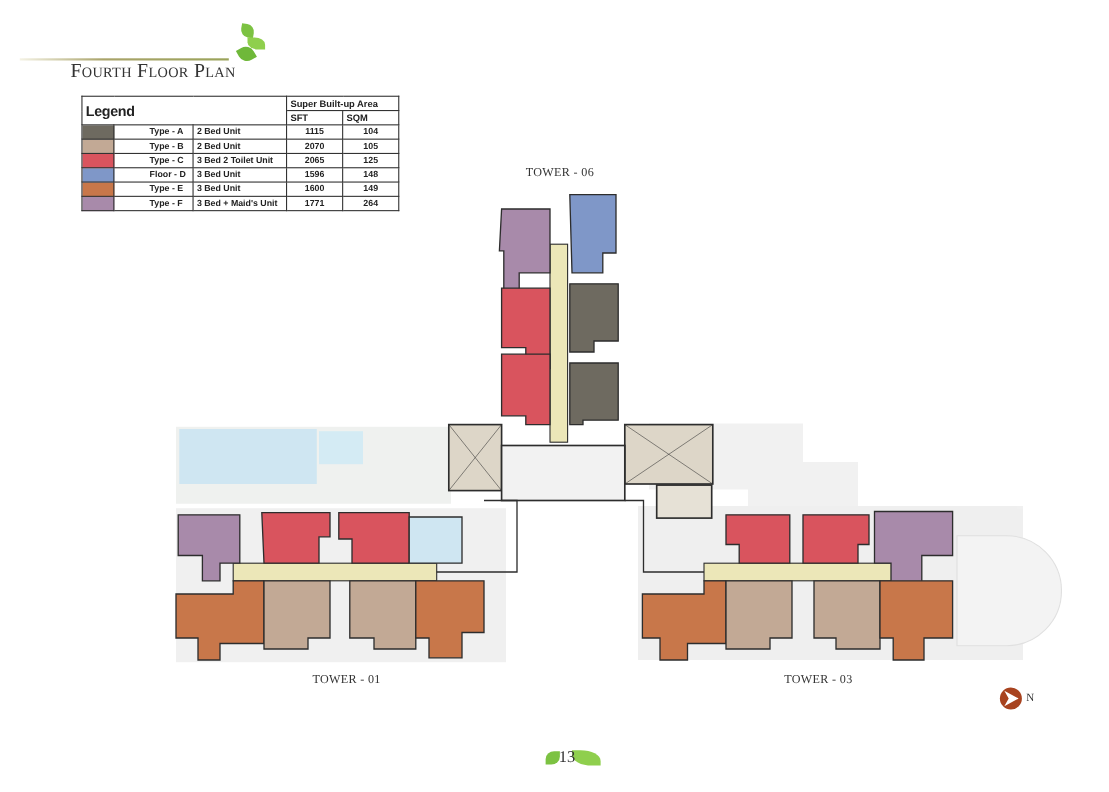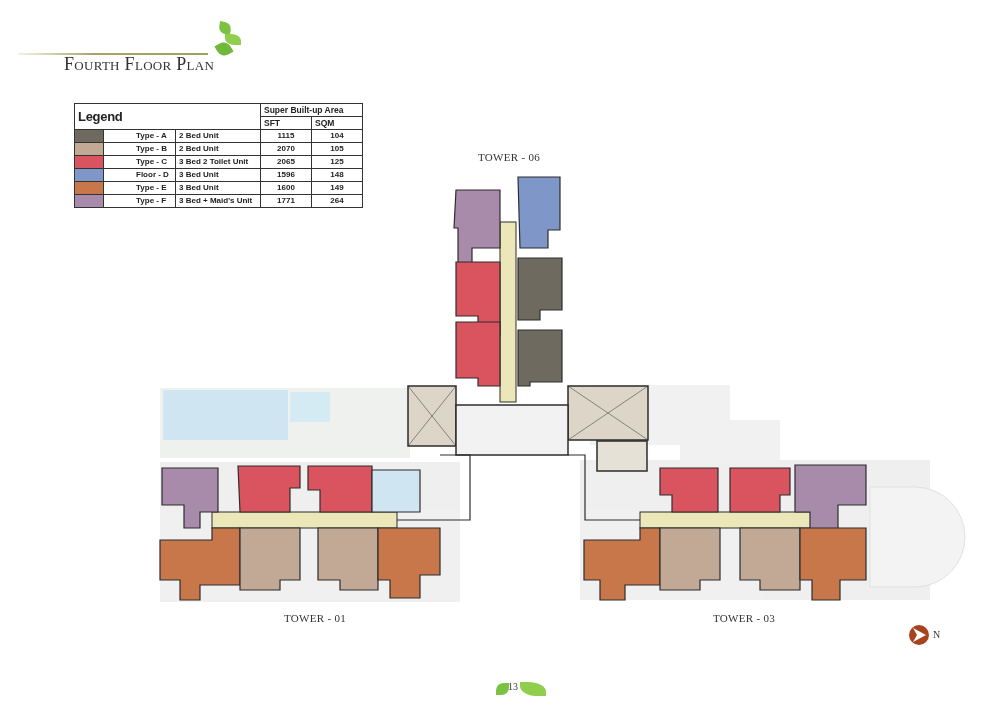--- a/index.html
+++ b/index.html
@@ -4,31 +4,31 @@
 <style>
   html,body{margin:0;padding:0;background:#ffffff;}
   body{width:1008px;height:720px;position:relative;overflow:hidden;font-family:"Liberation Sans",sans-serif;color:#222;}
   .abs{position:absolute;}
   
   .title-wrap{left:18px;top:20px;width:240px;height:40px;}
   .title{left:64px;top:31px;font-family:"Liberation Serif",serif;font-variant:small-caps;font-size:18px;letter-spacing:.3px;color:#333;margin-top:23px;}
   .title-line{left:18px;top:53px;width:190px;height:1.5px;background:linear-gradient(90deg,rgba(200,190,120,.2),#a9a36a 40%,#9aa35a);}
   .leaf{position:absolute;border-radius:0 60% 0 60%;}
   
-  .legend{left:74px;top:103px;border-collapse:collapse;font-size:8px;font-weight:bold;}
+  .legend{left:74px;top:87px;border-collapse:collapse;font-size:8px;font-weight:bold;}
   .legend td,.legend th{border:1px solid #333;padding:0 3px;height:12px;line-height:12px;}
   .legend .lg-title{font-size:13px;text-align:left;font-family:"Liberation Sans",sans-serif;letter-spacing:-.3px;}
   .legend .hdr{font-size:8.5px;text-align:left;}
   .legend .num{text-align:center;width:44px;}
   .legend .sw{width:28px;padding:0;}
   .legend .tp{width:36px;padding-left:32px;}
   .legend .desc{width:78px;}
   .legend{border:1.5px solid #333;}
   .lbl{font-family:"Liberation Serif",serif;font-size:11px;color:#333;letter-spacing:.3px;}
-  .page-num{font-family:"Liberation Serif",serif;font-size:10px;color:#333;}
+  .page-num{font-family:"Liberation Serif",serif;font-size:15px;color:#333;}
 </style>
 </head>
 <body>
 
 <div class="abs title-wrap"></div>
 <div class="abs title">Fourth Floor Plan</div>
 <div class="abs title-line"></div>
 <div class="abs" style="left:205px;top:22px;width:40px;height:36px;">
   <div class="leaf" style="left:14px;top:0;width:12px;height:12px;background:#7cc242;transform:rotate(10deg);"></div>
   <div class="leaf" style="left:20px;top:12px;width:16px;height:11px;background:#8fcf4d;"></div>

